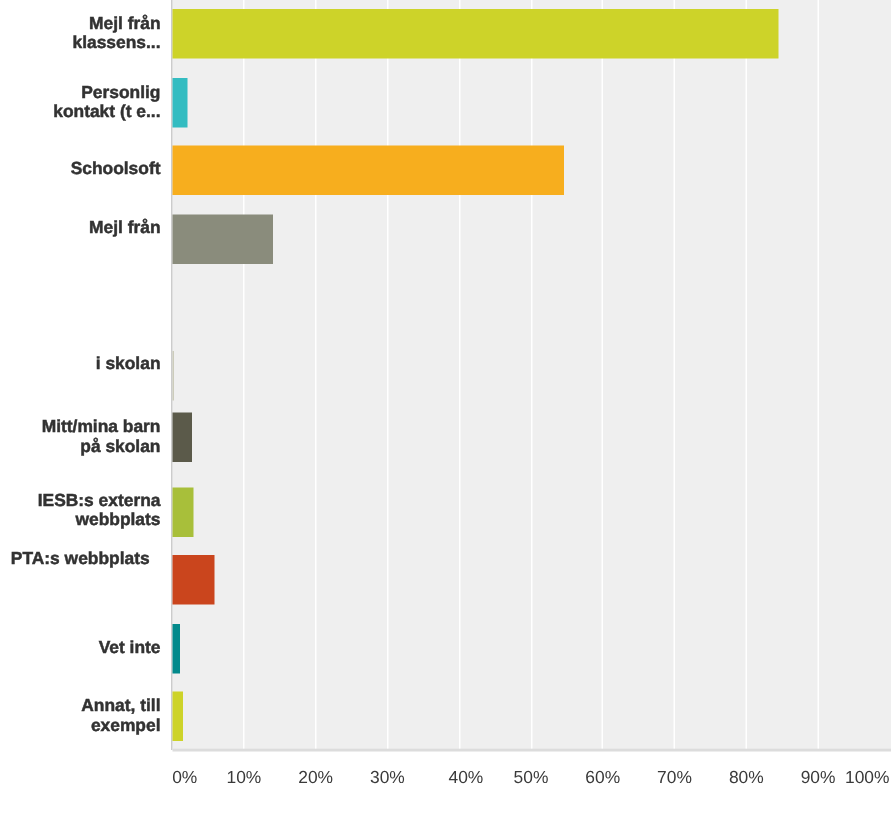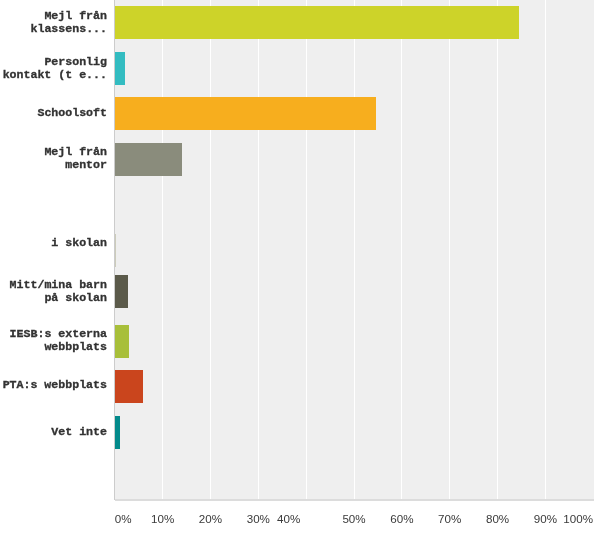--- a/index.html
+++ b/index.html
@@ -43,21 +43,21 @@
   }
   .gridline {
     position: absolute;
     top: 0; width: 1px; height: 499px;
     background: #ffffff;
   }
 
   
   .rows {
     position: absolute; left: 0; top: 0;
-    width: 594px; height: 502px; font-family: Liberation Mono, monospace;
+    width: 594px; height: 502px;
   }
   .row {
     position: absolute;
     left: 0; width: 594px; height: 45.48px;
   }
   .cat {
     position: absolute;
     left: 0; width: 107px;
     text-align: right;
     font-size: 11.6px;
@@ -130,21 +130,20 @@
     <div class="row" style="top: 90.96px;">
       <div class="cat" style="top: 15.54px;">
         <span class="cat-line">Schoolsoft</span>
       </div>
       <div class="bar" style="left: 115px; width: 260.687px; background: rgb(247, 174, 30);"></div>
     </div>
 
     <div class="row" style="top: 136.44px;">
       <div class="cat" style="top: 9.04px;">
         <span class="cat-line">Mejl från</span>
-        <span class="cat-line">mentor</span>
       </div>
       <div class="bar" style="left: 115px; width: 66.8943px; background: rgb(138, 140, 124);"></div>
     </div>
 
 
     <div class="row" style="top: 227.4px;">
       <div class="cat" style="top: 9.04px;">
         <span class="cat-line">i skolan</span>
       </div>
       <div class="bar" style="left: 115px; width: 1.0527px; background: rgb(204, 204, 187);"></div>
@@ -160,42 +159,49 @@
 
     <div class="row" style="top: 318.36px;">
       <div class="cat" style="top: 9.04px;">
         <span class="cat-line">IESB:s externa</span>
         <span class="cat-line">webbplats</span>
       </div>
       <div class="bar" style="left: 115px; width: 13.9722px; background: rgb(168, 191, 58);"></div>
     </div>
 
     <div class="row" style="top: 363.84px;">
-      <div class="cat" style="top: 14px;">
+      <div class="cat" style="top: 2px; text-align: center;">
         <span class="cat-line">PTA:s webbplats</span>
       </div>
       <div class="bar" style="left: 115px; width: 28.0879px; background: rgb(202, 69, 29);"></div>
     </div>
 
     <div class="row" style="top: 409.32px;">
       <div class="cat" style="top: 15.54px;">
         <span class="cat-line">Vet inte</span>
       </div>
       <div class="bar" style="left: 115px; width: 5.31135px; background: rgb(3, 138, 139);"></div>
     </div>
 
+    <div class="row" style="top: 454.8px;">
+      <div class="cat" style="top: 9.04px;">
+        <span class="cat-line">Annat, till</span>
+        <span class="cat-line">exempel</span>
+      </div>
+      <div class="bar" style="left: 115px; width: 7.22535px; background: rgb(205, 211, 41);"></div>
+    </div>
 
   </div>
 
   <div class="xlabels">
     <span class="xlabel" style="left: 114.75px;">0%</span>
     <span class="xlabel" style="left: 150.991px;">10%</span>
     <span class="xlabel" style="left: 198.841px;">20%</span>
     <span class="xlabel" style="left: 246.691px;">30%</span>
-    <span class="xlabel" style="left: 277px;">40%</span>
+    <span class="xlabel" style="left: 299px;">40%</span>
     <span class="xlabel" style="left: 342.391px;">50%</span>
     <span class="xlabel" style="left: 390.241px;">60%</span>
     <span class="xlabel" style="left: 438.091px;">70%</span>
     <span class="xlabel" style="left: 485.941px;">80%</span>
     <span class="xlabel" style="left: 533.791px;">90%</span>
     <span class="xlabel" style="left: 563.344px;">100%</span>
   </div>
 
 </div>
 

